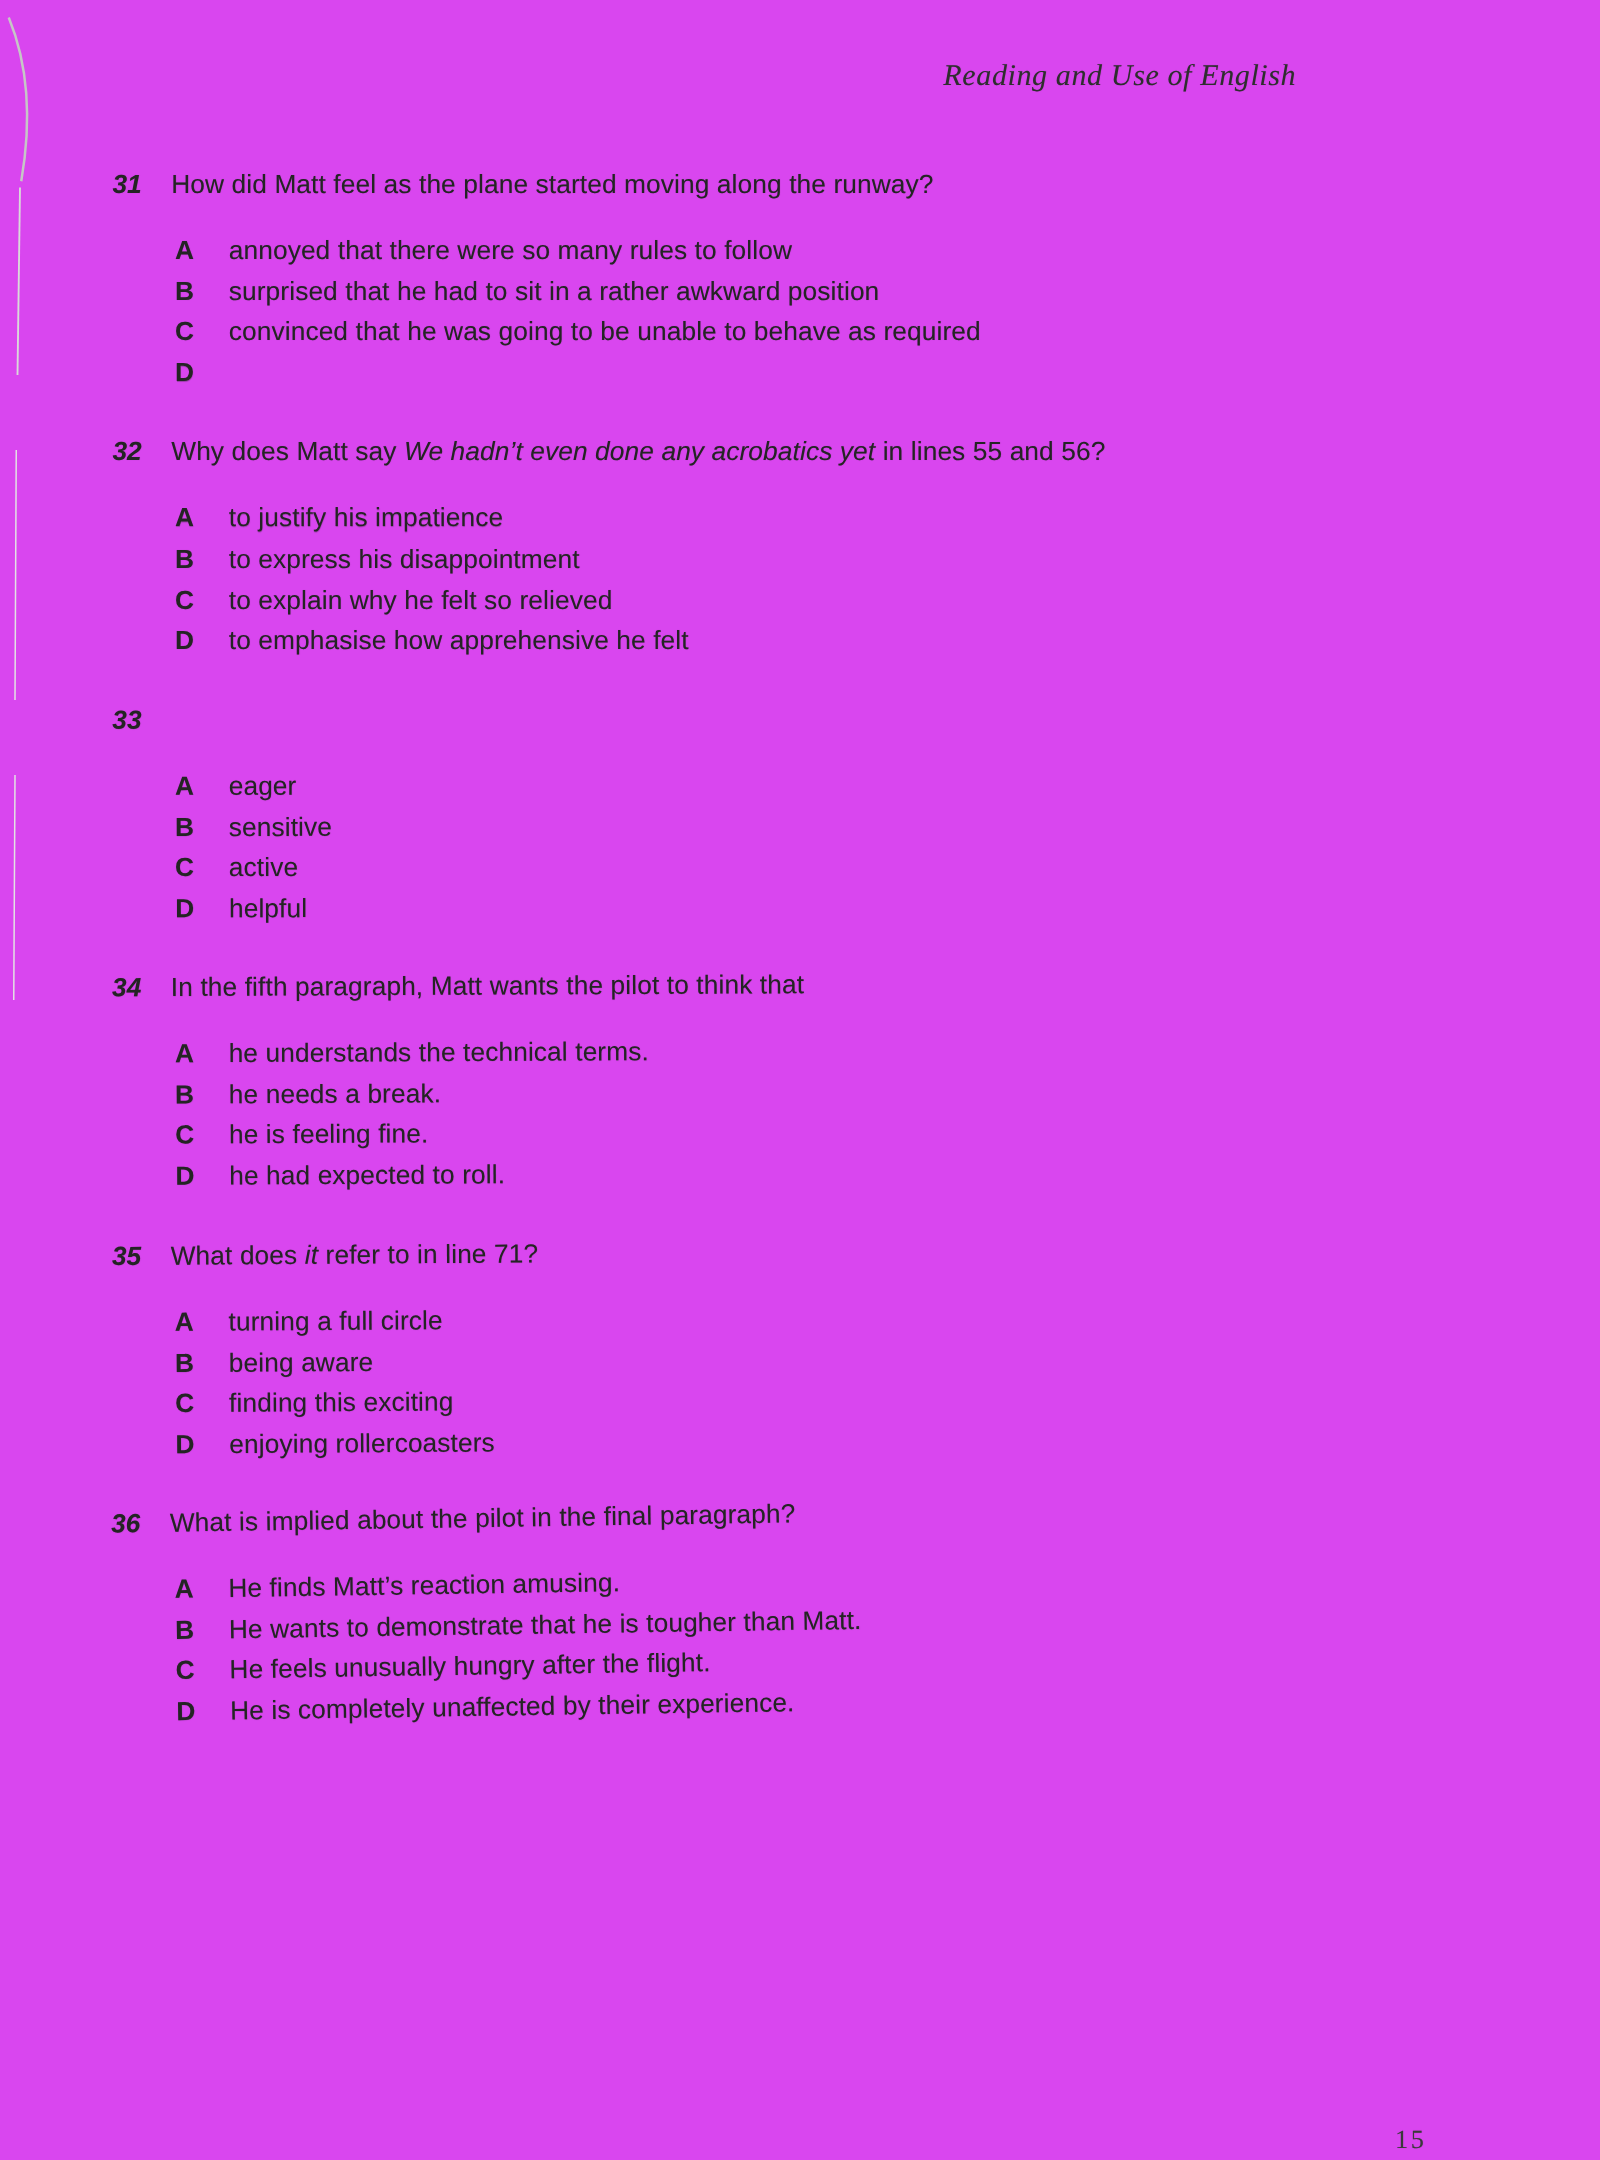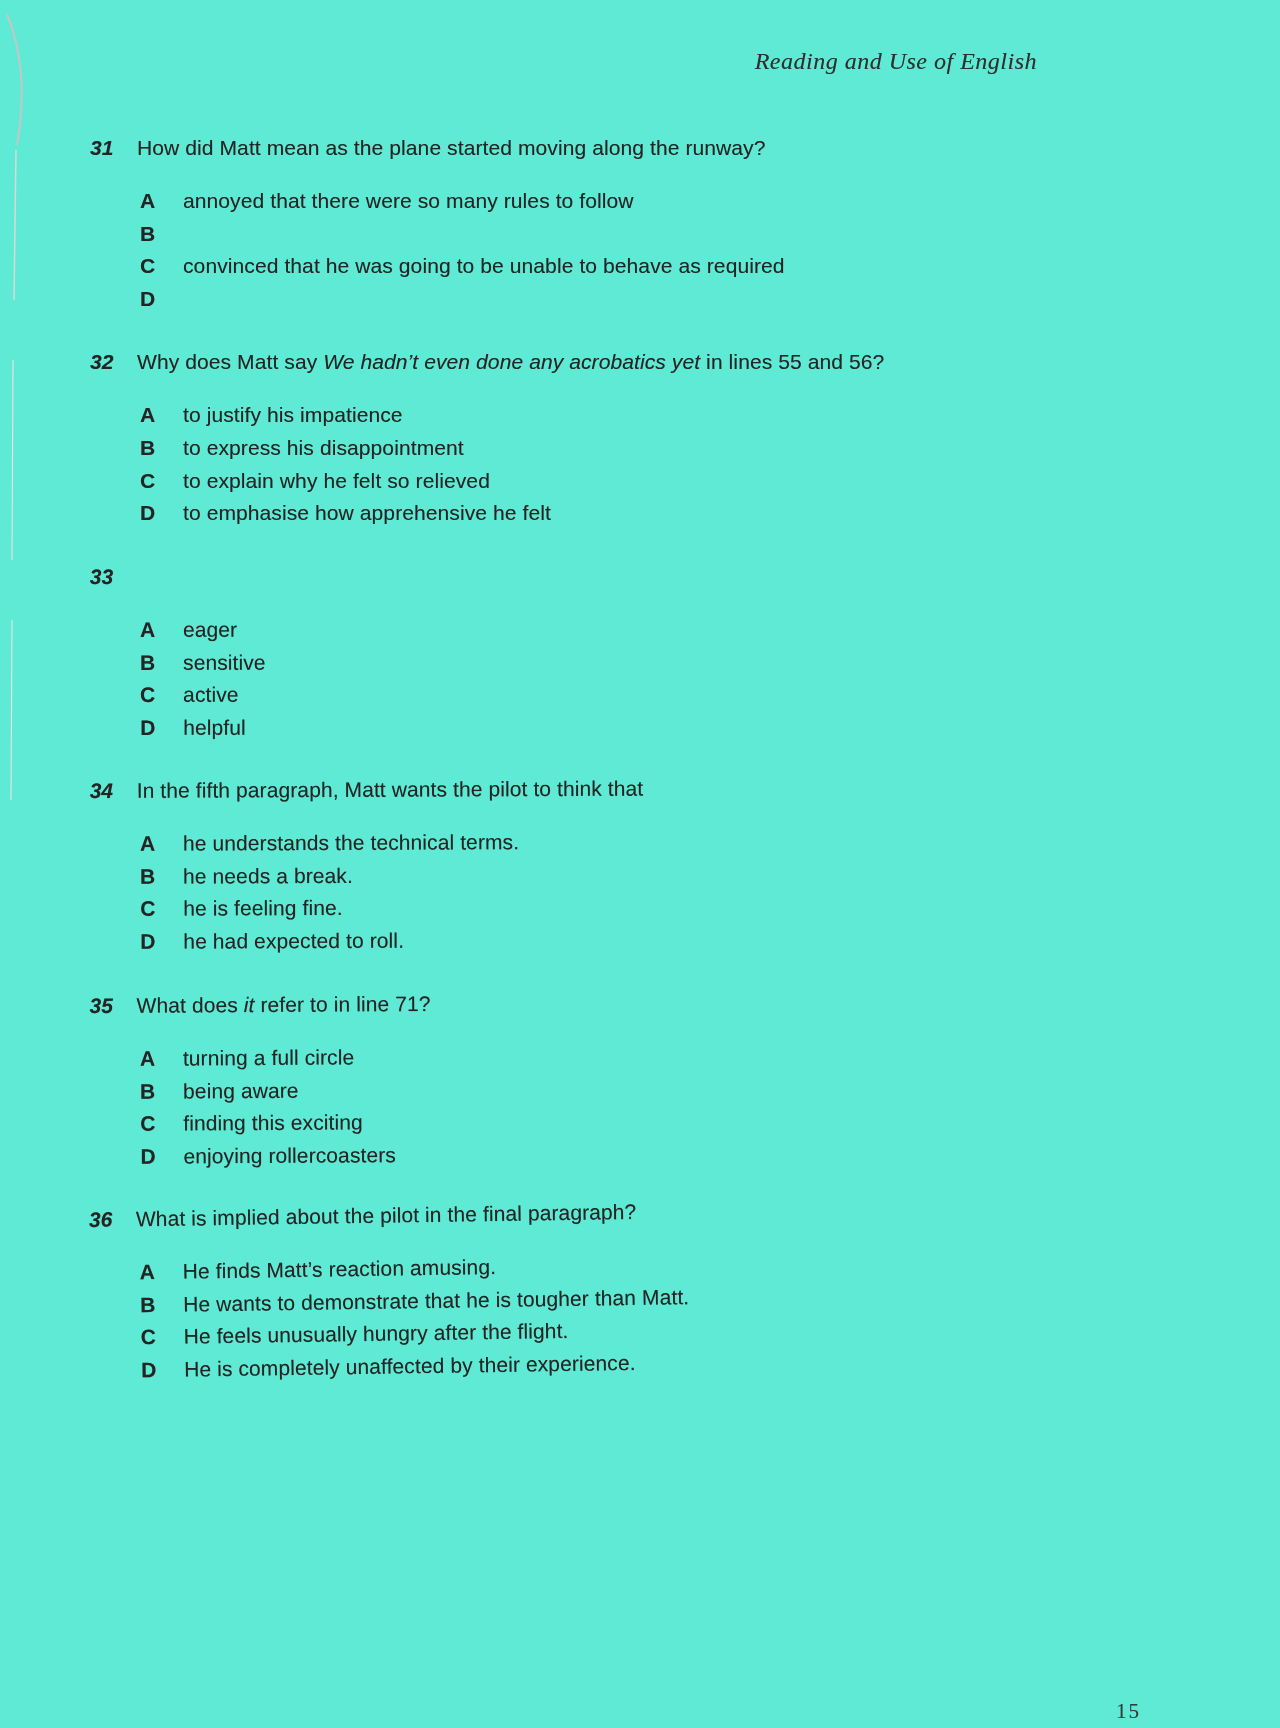--- a/index.html
+++ b/index.html
@@ -1,19 +1,19 @@
 <!DOCTYPE html>
 <html><head>
 <meta charset="utf-8">
 <style>
   html,body{margin:0;padding:0;background:#e8e8e8;}
   .page{
     position:relative;
     width:1280px;height:1728px;
-    background:#5eead4;
+    background:#d946ef;
     overflow:hidden;
     color:#242424;
     font-family:"Liberation Sans", sans-serif;
     text-shadow:0.2px 0.2px 0.6px rgba(50,50,50,0.35);
   }
   .scan-artifact{position:absolute;left:0;top:0;pointer-events:none;}
   .header{
     position:absolute;top:48px;right:243px;
     font-family:"Liberation Serif", serif;
     font-style:italic;font-size:24px;color:#2e2e2e;
@@ -50,29 +50,30 @@
     <path d="M 13 360 L 12 560 M 12 620 L 11 800" stroke="#e3e3e3" stroke-width="1.2" fill="none"></path>
   </svg>
 
   <div class="header">Reading and Use of English</div>
 
   <div class="content">
 
     <div class="question">
       <div class="stem-row">
         <span class="q-num">31</span>
-        <span class="q-stem"><span>How did Matt mean as the plane started moving along the runway?</span><span class="it"></span><span></span></span>
+        <span class="q-stem"><span>How did Matt feel as the plane started moving along the runway?</span><span class="it"></span><span></span></span>
       </div>
       <div class="options">
         <div class="option">
           <span class="opt-letter">A</span>
           <span class="opt-text">annoyed that there were so many rules to follow</span>
         </div>
         <div class="option">
           <span class="opt-letter">B</span>
+          <span class="opt-text">surprised that he had to sit in a rather awkward position</span>
         </div>
         <div class="option">
           <span class="opt-letter">C</span>
           <span class="opt-text">convinced that he was going to be unable to behave as required</span>
         </div>
         <div class="option">
           <span class="opt-letter">D</span>
         </div>
       </div>
     </div>

